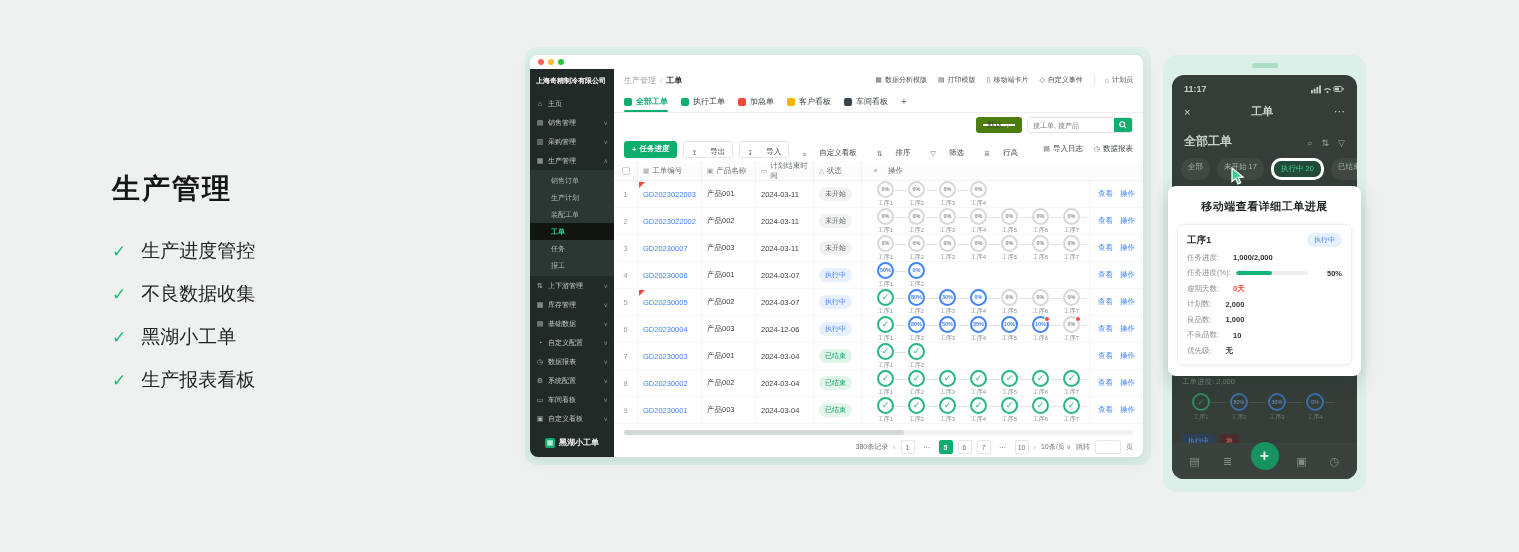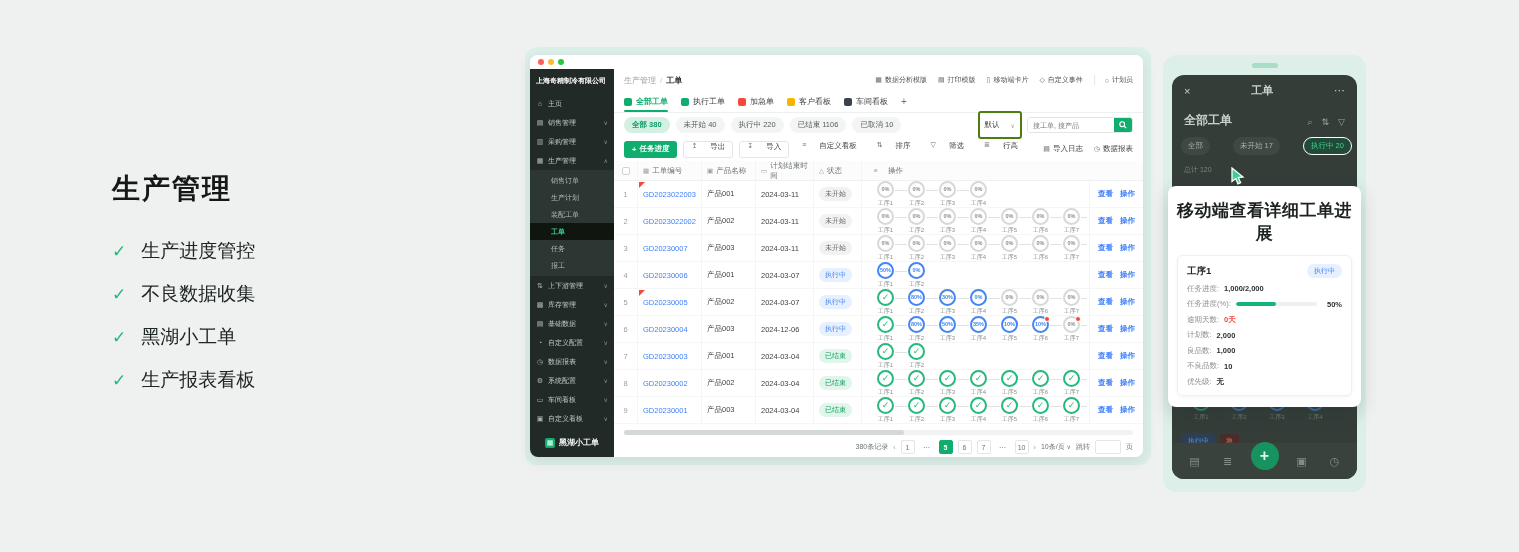--- a/index.html
+++ b/index.html
@@ -44,28 +44,28 @@
   .wtab{display:flex;align-items:center;gap:4px;height:100%;position:relative;white-space:nowrap}
   .wtab .tico{width:8px;height:8px;border-radius:2px}
   .wtab.active{color:#0fae6f;font-weight:bold}
   .wtab.active::after{content:'';position:absolute;left:0;right:0;bottom:0;height:2px;background:#0fae6f;border-radius:1px}
   .tab-add{color:#6c726f;font-size:10px}
 
   .filterrow{height:24px;display:flex;align-items:center;gap:6px;padding:0 10px;font-size:7.5px}
   .chip{padding:3px 8px;border-radius:9px;background:#f3f5f4;color:#565c59;white-space:nowrap}
   .chip.active{background:#d4f0e3;color:#0a9e66;font-weight:bold}
   .fright{margin-left:auto;display:flex;align-items:center;gap:5px}
-  .vselect{display:flex;align-items:center;gap:11px;border:2px solid #4d7c0f;border-radius:3px;height:28px;padding:0 5px;color:#3c423f}
+  .vselect{display:flex;align-items:center;gap:3px;border:7px solid #4d7c0f;border-radius:3px;height:16px;padding:0 5px;color:#3c423f}
   .searchbox{display:flex;align-items:center;border:1px solid #e3e6e4;border-radius:3px;height:16px;overflow:hidden}
   .searchbox input{border:none;outline:none;width:86px;height:100%;font-size:7px;padding:0 5px;color:#3c423f;font-family:inherit}
   .searchbtn{width:18px;height:16px;background:#0fae6f;border:none;display:flex;align-items:center;justify-content:center;cursor:pointer}
 
   .btnrow{height:24px;display:flex;align-items:center;gap:6px;padding:0 10px;font-size:7.5px}
   .btn-primary{background:#0fae6f;color:#fff;border:none;border-radius:3px;height:17px;padding:0 8px;display:flex;align-items:center;gap:3px;font-weight:bold;font-size:7.5px;font-family:inherit;cursor:pointer}
-  .btn{height:17px;padding:0 7px;border:1px solid #e3e6e4;border-radius:3px;display:flex;align-items:flex-start;gap:13px;color:#3c423f;background:#fff;font-size:7.5px;font-family:inherit;cursor:pointer}
+  .btn{height:17px;padding:0 7px;border:1px solid #e3e6e4;border-radius:3px;display:flex;align-items:flex-end;gap:13px;color:#3c423f;background:#fff;font-size:7.5px;font-family:inherit;cursor:pointer}
   .btn.plain{border:none;background:transparent}
   .btn .bic{font-size:7px;color:#6c726f}
   .brt{margin-left:auto;display:flex;gap:11px;color:#3c423f}
   .brt .hact .ic{color:#6c726f}
 
   .tablewrap{flex:1;display:flex;flex-direction:column;font-size:7.5px;color:#3c423f;min-height:0}
   .thead{display:flex;height:20px;align-items:center;color:#6f7572;border-bottom:1px solid #eff1f0;background:#fbfcfb}
   .thead>div,.trow>div{height:100%;display:flex;align-items:center;border-right:1px solid #f4f6f5;padding-left:5px}
   .c0{width:24px;justify-content:center;padding-left:0!important}
   .c1{width:64px}.c2{width:54px}.c3{width:58px}.c4{width:48px}
@@ -84,70 +84,70 @@
   .steps{display:flex;overflow:hidden}
   .step{width:31px;flex:0 0 31px;display:flex;flex-direction:column;align-items:center;position:relative}
   .step::after{content:'';position:absolute;top:9px;left:25px;width:12px;height:1px;background:#e0e3e2}
   .step:last-child:not(.cut)::after{display:none}
   .pc{width:17px;height:17px;border-radius:50%;border:2px solid;display:flex;align-items:center;justify-content:center;font-size:5.5px;font-weight:bold;background:#fff;position:relative;z-index:1}
   .pc.pending{border-color:#d6d9d8;color:#8a908d}
   .pc.active{border-color:#4485f4;color:#4485f4}
   .pc.done{border-color:#27b87c;color:#27b87c;font-size:9px}
   .slbl{font-size:6px;color:#8a908d;margin-top:1px;white-space:nowrap}
   .dotbadge{position:absolute;top:-2px;right:-3px;width:6px;height:6px;background:#f5483b;border-radius:50%;border:1px solid #fff}
-  .alink{color:#4080ff;font-weight:bold;cursor:pointer;white-space:nowrap}
+  .alink{color:#4080ff;font-weight:normal;cursor:pointer;white-space:nowrap}
 
   .hscroll{height:5px;margin:2px 10px;background:#f1f3f2;border-radius:3px;position:relative;flex-shrink:0}
   .hthumb{position:absolute;left:0;top:0;height:5px;width:55%;background:#d4d8d6;border-radius:3px}
   .pager{height:20px;display:flex;align-items:center;justify-content:flex-end;gap:5px;padding:0 10px;font-size:7px;color:#6f7572;flex-shrink:0}
   .pg{min-width:14px;height:14px;border:1px solid #e3e6e4;border-radius:2px;display:flex;align-items:center;justify-content:center;background:#fff;padding:0 2px;cursor:pointer}
   .pg.active{background:#0fae6f;border-color:#0fae6f;color:#fff;font-weight:bold}
   .pg.ell{border:none;background:transparent}
   .parrow{color:#9aa09d;cursor:pointer}
   .jumpinput{width:26px;height:14px;border:1px solid #e3e6e4;border-radius:2px;font-size:7px;padding:0 3px;font-family:inherit}
 
   
   .mint-b{position:absolute;left:1163px;top:55px;width:203px;height:437px;background:#dcefe8;border-radius:14px}
   .notch{position:absolute;top:8px;left:50%;transform:translateX(-50%);width:26px;height:5px;border-radius:3px;background:#a9ddc5}
   .phone{position:absolute;left:9px;top:20px;width:185px;height:404px;background:#353d39;border-radius:12px;overflow:hidden;color:#a7b2ac}
   .pstatus{display:flex;justify-content:space-between;align-items:center;padding:9px 12px 2px;font-size:9px;font-weight:bold;color:#c6cfca}
   .pnav{display:flex;align-items:center;padding:8px 12px 4px;font-size:11px;color:#c9d3cd}
   .pnav .title{flex:1;text-align:center;font-weight:bold}
   .plist{display:flex;align-items:center;padding:9px 12px 5px}
   .plist .t{font-size:12px;font-weight:bold;color:#c9d3cd;flex:1}
   .plist .pic{font-size:9px;color:#9aa59f;margin-left:9px}
-  .pchips{display:flex;gap:23px;padding:3px 9px;overflow:hidden}
+  .pchips{display:flex;gap:7px;padding:3px 9px;overflow:hidden}
   .pchip{padding:4px 7px;border-radius:10px;background:#3f4843;color:#a7b2ac;font-size:7.5px;white-space:nowrap}
-  .pchip.active{background:#224a39;color:#3ecf92;border:1px solid #ffffff;padding:3px 7px}
+  .pchip.active{background:#224a39;color:#3ecf92;border:3px solid #ffffff;padding:3px 7px}
   .ptotal{padding:7px 12px;color:#79837d;font-size:7px}
   .pbehind{position:absolute;left:10px;right:10px;top:302px;font-size:7.5px;color:#79837d}
   .bsteps{display:flex;margin-top:6px}
   .bstep{width:38px;display:flex;flex-direction:column;align-items:center;position:relative}
   .bstep::after{content:'';position:absolute;top:9px;left:29px;width:16px;height:1px;background:#4a524d}
   .bstep:last-child::after{width:10px}
   .bc{width:18px;height:18px;border-radius:50%;border:2px solid;display:flex;align-items:center;justify-content:center;font-size:5.5px;background:#353d39}
   .bc.done{border-color:#2e8a60;color:#2e8a60;font-size:9px}
   .bc.active{border-color:#3b6ea8;color:#6f95c4}
   .bstep .l{font-size:6px;color:#6e7872;margin-top:2px}
   .bbadges{display:flex;gap:5px;margin-top:12px}
   .bb{font-size:7px;padding:2px 6px;border-radius:3px}
   .bb.blue{background:#2c3f55;color:#5d8fd0}
   .bb.red{background:#4a2c2a;color:#c96b60}
   .pnavbar{position:absolute;left:0;right:0;bottom:0;height:36px;background:#3a423d;display:flex;align-items:center;justify-content:space-around;padding:0 6px}
   .pnb{font-size:11px;color:#828d87;width:20px;text-align:center}
   .fab{width:28px;height:28px;border-radius:50%;background:#17935f;color:#d9f7e9;font-size:16px;display:flex;align-items:center;justify-content:center;margin-top:-10px;font-weight:bold}
 
   .popup{position:absolute;left:5px;top:131px;width:193px;background:#fff;border-radius:8px;box-shadow:0 6px 18px rgba(25,50,40,.20);padding:11px 9px;z-index:5}
-  .popup .ptitle{font-size:17px;font-weight:bold;text-align:center;color:#1c221f;margin:2px 0 10px;letter-spacing:.5px}
+  .popup .ptitle{font-size:11px;font-weight:bold;text-align:center;color:#1c221f;margin:2px 0 10px;letter-spacing:.5px}
   .pcard{border:1px solid #eef0ef;border-radius:6px;padding:8px 9px;box-shadow:0 1px 4px rgba(0,0,0,.05)}
   .pchead{display:flex;align-items:center;justify-content:space-between;margin-bottom:3px}
   .pcname{font-size:9.5px;font-weight:bold;color:#232825}
   .pcbadge{font-size:7px;background:#e7f0fe;color:#4485f4;padding:2px 7px;border-radius:8px}
   .frow{display:flex;align-items:center;font-size:7.5px;color:#8a908d;margin-top:5.5px}
-  .frow .v{color:#2c322f;font-weight:bold;margin-left:5px}
+  .frow .v{color:#2c322f;font-weight:bold;margin-left:14px}
   .frow .v.red{color:#f5483b}
   .pbar{flex:1;height:4px;background:#eef0ef;border-radius:2px;margin:0 5px;overflow:hidden}
   .pbar>div{height:100%;background:#12b576;border-radius:2px}
   .cursor{position:absolute;left:66px;top:112px;z-index:6}
 </style>
 </head>
 <body>
 
 <div class="canvas">
 
@@ -305,27 +305,20 @@
     <span class="tico" style="background:#f7b500"></span>
     <span>客户看板</span>
               </span>
               <span class="wtab">
     <span class="tico" style="background:#39434e"></span>
     <span>车间看板</span>
               </span>
               <span class="tab-add">+</span>
             </div>
           <div class="filterrow">
-            <span id="chips" style="display:flex;gap:6px">
-                <span class="chip active">全部 380</span>
-                <span class="chip">未开始 40</span>
-                <span class="chip">执行中 220</span>
-                <span class="chip">已结束 1106</span>
-                <span class="chip">已取消 10</span>
-              </span>
             <span class="fright">
               <span class="vselect">
                 <span>默认</span>
                 <span style="font-size:6px;color:#9aa09d">∨</span>
               </span>
               <span class="searchbox">
                 <input placeholder="搜工单, 搜产品" style="">
                 <button class="searchbtn">
                   <svg width="8" height="8" viewBox="0 0 10 10">
                       <circle cx="4" cy="4" r="3" fill="none" stroke="#fff" stroke-width="1.4"></circle>
@@ -806,20 +799,36 @@
               <span>页</span>
             </div>
         </div>
       </div>
     </div>
   </div>
 
   <div class="mint-b">
     <div class="notch"></div>
     <div class="phone">
+      <div class="pstatus">
+        <span>11:17</span>
+        <svg width="34" height="10" viewBox="0 0 34 10">
+          <g fill="#c6cfca">
+            <rect x="0" y="6" width="1.8" height="3.4"></rect>
+              <rect x="2.7" y="4.6" width="1.8" height="4.8"></rect>
+              <rect x="5.4" y="3" width="1.8" height="6.4"></rect>
+              <rect x="8.1" y="1.4" width="1.8" height="8"></rect>
+          </g>
+          <path d="M13.5 6 a4 4 0 0 1 6 0" fill="none" stroke="#c6cfca" stroke-width="1.3"></path>
+          <circle cx="16.5" cy="8" r="1" fill="#c6cfca"></circle>
+          <rect x="23" y="2.5" width="8" height="5" rx="1.2" fill="none" stroke="#c6cfca" stroke-width="0.9"></rect>
+          <rect x="24" y="3.6" width="4" height="2.8" fill="#c6cfca"></rect>
+          <rect x="31.4" y="4" width="1.2" height="2" fill="#c6cfca"></rect>
+        </svg>
+      </div>
       <div class="pnav">
         <span>×</span>
         <span class="title">工单</span>
         <span>⋯</span>
       </div>
       <div class="plist">
         <span class="t">全部工单</span>
         <span id="plicons"><span class="pic">⌕</span><span class="pic">⇅</span><span class="pic">▽</span></span>
       </div>
       <div class="pchips" id="pchips">

